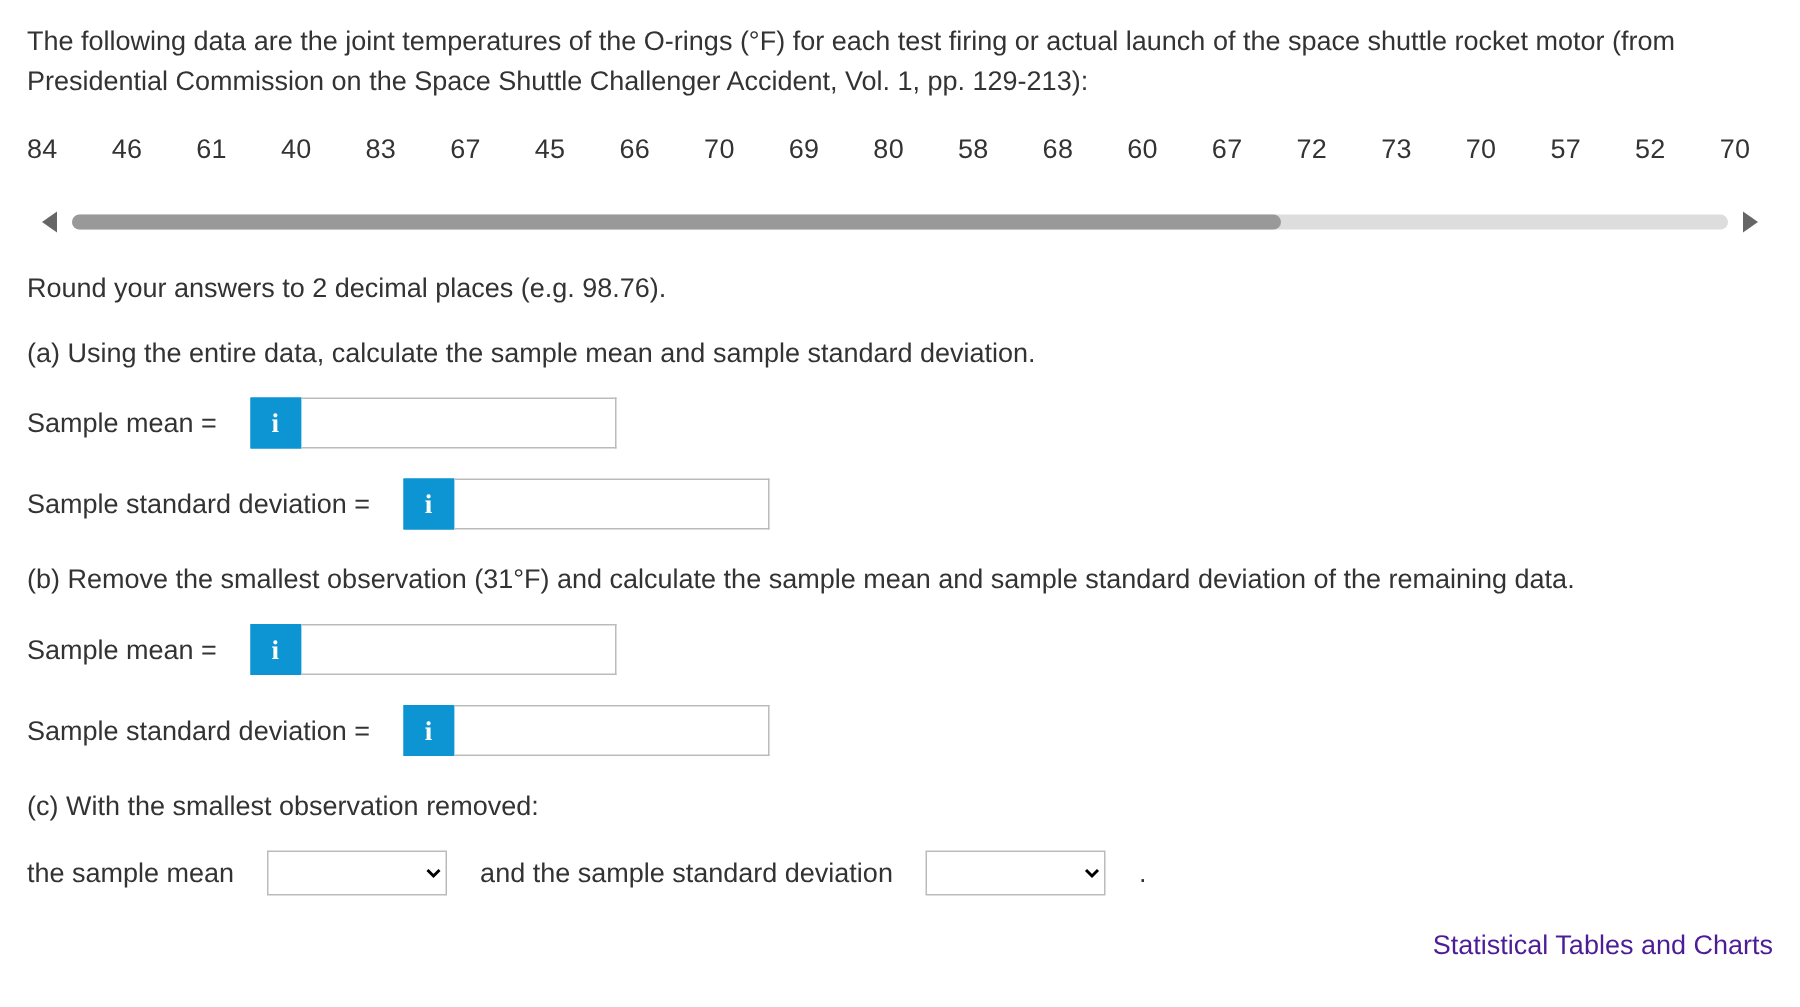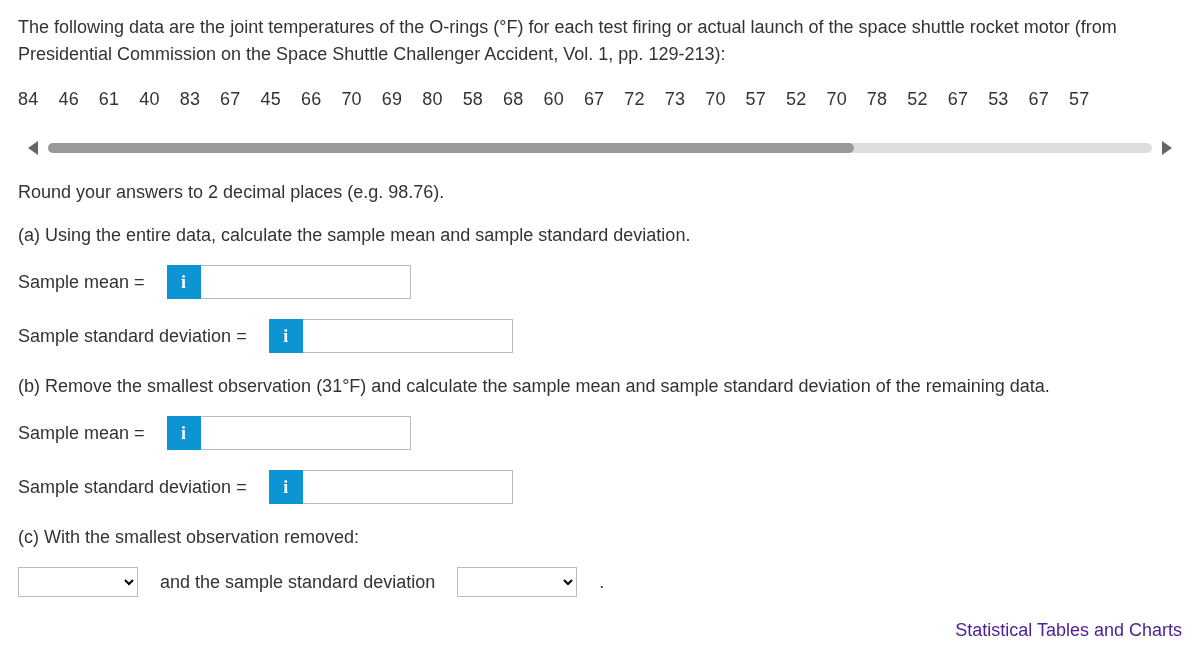--- a/index.html
+++ b/index.html
@@ -9,21 +9,21 @@
     color: #333;
     margin: 0;
     padding: 14px 18px 10px 18px;
     line-height: 1.5;
     background: #fff;
   }
   .intro { margin-bottom: 18px; }
   .intro-italic { }
   .data-row {
     display: flex;
-    gap: 0;
+    gap: 16px;
     font-size: 18px;
     margin-bottom: 28px;
     letter-spacing: 0.2px;
     text-align: right;
   }
   .data-row span { margin-right: 20px; white-space: nowrap; }
   .scrollbar-row {
     display: flex;
     align-items: center;
     gap: 10px;
@@ -178,19 +178,20 @@
   <span>Sample standard deviation =</span>
   <div class="info-input-pair">
     <div class="info-btn">i</div>
     <input type="text" class="text-input" style="">
   </div>
 </div>
 
 <div class="line">(c) With the smallest observation removed:</div>
 
 <div class="inline-group">
+  <span>the sample mean</span>
   <select class="dropdown"><option></option></select>
   <span>and the sample standard deviation</span>
   <select class="dropdown"><option></option></select>
   <span>.</span>
 </div>
 
 <div class="footer-link">Statistical Tables and Charts</div>
 
 </body></html>

